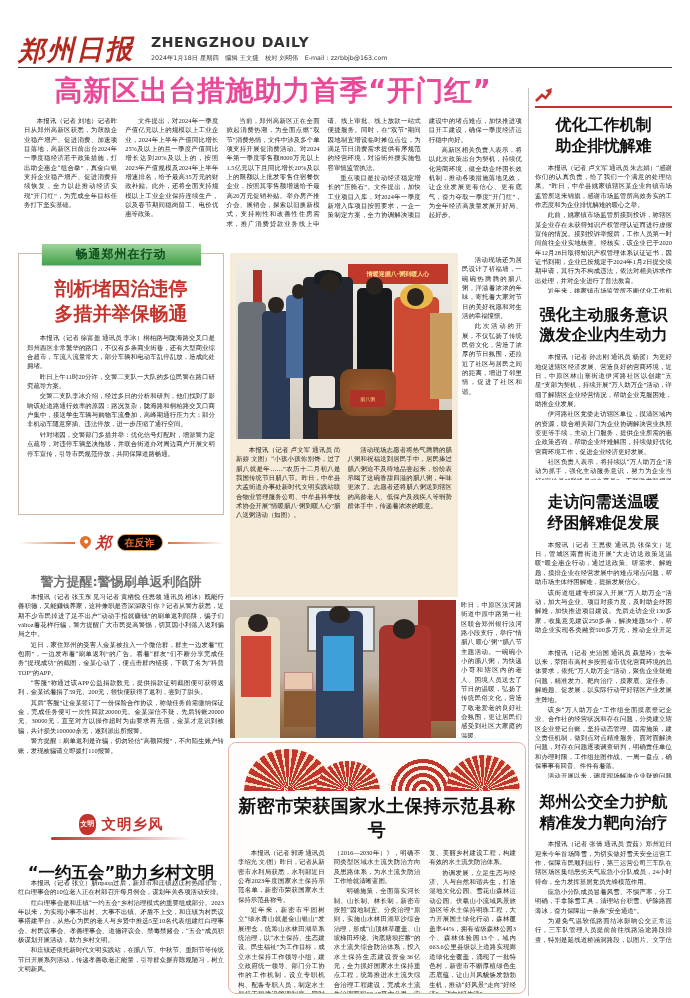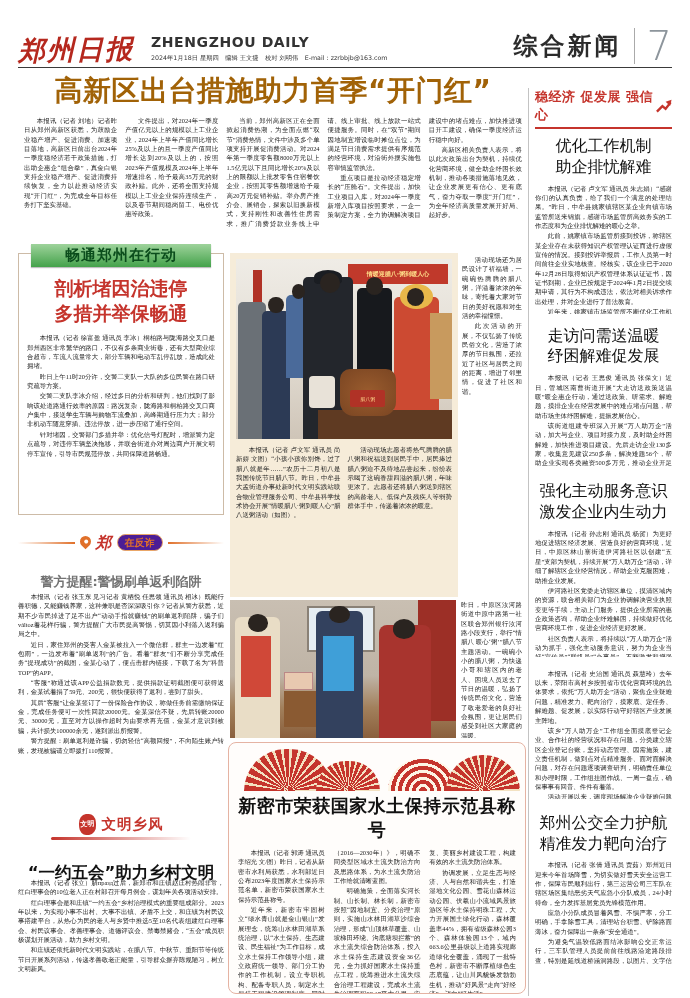--- a/index.html
+++ b/index.html
@@ -19,56 +19,56 @@
   .logo-meta{font-size:6.3px;color:#333;line-height:1.6;padding-bottom:1px;}
   .logo-en{font-weight:bold;font-size:14px;letter-spacing:.6px;}
   .section-block{display:flex;align-items:center;}
   .section-title{font-size:24px;color:#2b2b2b;font-weight:600;letter-spacing:3px;padding-right:12px;}
   .page-num{font-size:40px;color:#8d959c;font-weight:200;border-left:1px solid #aaa;
             padding-left:12px;line-height:.9;}
 
   
   .top-story{position:absolute;left:24px;top:72px;width:498px;}
   .kicker{text-align:center;font-size:11px;color:#3f3f3f;letter-spacing:1px;margin-bottom:3px;font-weight:600;}
-  .headline{text-align:center;font-size:28px;font-weight:900;color:#a16207;margin:0 0 6px;white-space:nowrap;letter-spacing:.5px;}
+  .headline{text-align:center;font-size:28px;font-weight:900;color:#ec4899;margin:0 0 6px;white-space:nowrap;letter-spacing:.5px;}
   .story-cols{column-count:5;column-gap:8px;height:128px;overflow:hidden;}
 
   
   .vrule{position:absolute;left:528px;top:88px;height:908px;width:1px;background:#c3c3c3;}
 
   
   .right-rail{position:absolute;left:535px;width:137px;top:88px;}
   .badge{display:flex;align-items:center;justify-content:space-between;border-bottom:2px solid #c5342c;
          padding-bottom:3px;margin-bottom:7px;}
   .badge-text{color:#c5342c;font-weight:800;font-size:13px;letter-spacing:.5px;}
   .r-article{margin-bottom:12px;}
-  .r-title{text-align:center;font-size:16px;font-weight:400;line-height:1.3;margin:0 0 6px;color:#111;}
+  .r-title{text-align:center;font-size:16px;font-weight:700;line-height:1.3;margin:0 0 6px;color:#111;}
   .r-body{overflow:hidden;}
   .h130{height:130px;} .h128{height:128px;} .h96{height:96px;} .h104{height:104px;}
   .bus{margin-top:14px;}
 
   
   .changtong-box{position:absolute;left:18px;top:253px;width:206px;height:262px;
                  border:1px solid #cdbba7;padding:6px 8px;box-sizing:border-box;}
   .ribbon-wrap{position:absolute;top:-10px;left:0;width:100%;display:flex;justify-content:center;}
   .ribbon{position:relative;background:linear-gradient(#9ed39b,#44a24b);color:#0b4d1c;font-weight:800;
-          padding:2px 34px;font-size:15px;letter-spacing:1px;box-shadow:0 1px 1px rgba(0,0,0,.25);}
+          padding:2px 34px;font-size:12px;letter-spacing:1px;box-shadow:0 1px 1px rgba(0,0,0,.25);}
   .ribbon:before,.ribbon:after{content:"";position:absolute;top:4px;width:10px;height:16px;background:#2e7d35;z-index:-1;}
   .ribbon:before{left:-7px;} .ribbon:after{right:-7px;}
   .box-headline{color:#c5342c;text-align:center;font-size:19px;font-weight:800;line-height:1.3;margin:16px 0 8px;}
   .box-body{height:168px;overflow:hidden;}
 
   
   .fanzha-banner{position:absolute;left:18px;top:534px;width:206px;display:flex;align-items:center;gap:5px;}
   .fz-line{flex:1;height:2px;background:linear-gradient(90deg,rgba(224,112,42,0),#e0702a);}
   .fz-line.r{background:linear-gradient(90deg,#e0702a,rgba(224,112,42,0));}
   .pin{width:11px;height:11px;background:#e0702a;border-radius:50% 50% 50% 0;transform:rotate(-45deg);position:relative;margin-top:-3px;}
   .pin:after{content:"";position:absolute;left:3.5px;top:3.5px;width:4px;height:4px;border-radius:50%;background:#fff;}
   .fz-char{color:#c5342c;font-weight:bold;font-size:16px;font-style:italic;line-height:1;}
-  .fz-rest{color:#e0702a;border:1px solid #eaa768;border-radius:9px;padding:0 7px;font-size:10px;font-weight:bold;line-height:15px;background:#4c1d95;}
+  .fz-rest{color:#e0702a;border:1px solid #eaa768;border-radius:9px;padding:0 7px;font-size:10px;font-weight:bold;line-height:15px;background:#000000;}
   .police-headline{position:absolute;left:18px;top:562px;width:206px;text-align:center;
                    font-size:13px;font-weight:800;color:#737373;}
   .police-body{position:absolute;left:18px;top:592px;width:206px;height:218px;overflow:hidden;}
 
   
   .wenming-banner{position:absolute;left:18px;top:814px;width:206px;text-align:center;}
   .wm-row{display:flex;align-items:center;justify-content:center;gap:6px;}
   .seal{display:inline-flex;align-items:center;justify-content:center;width:17px;height:21px;background:#c5342c;
         border-radius:45% 40% 45% 40%;color:#fff;font-size:7px;font-weight:bold;line-height:1.05;transform:rotate(-4deg);
         text-align:center;}
@@ -147,71 +147,66 @@
 <div class="page">
 
   <div class="masthead">
     <div class="logo-block">
       <div class="logo-cn">郑州日报</div>
       <div class="logo-meta sans">
         <div class="logo-en">ZHENGZHOU DAILY</div>
         <div>2024年1月18日 星期四　编辑 王文捷　校对 刘明伟　E-mail：zzrbbjb@163.com</div>
       </div>
     </div>
-    <div class="section-block">
-      <div class="section-title sans">综合新闻</div>
-      <div class="page-num sans">7</div>
-    </div>
   </div>
 
   <div class="vrule"></div>
 
   <div class="top-story">
     <h1 class="headline sans">高新区出台措施助力首季“开门红”</h1>
     <div class="story-cols body-txt">
       <p>本报讯（记者 刘地）记者昨日从郑州高新区获悉，为鼓励企业稳产增产、促进消费、加速项目落地，高新区日前出台2024年一季度稳经济若干政策措施，打出助企惠企“组合拳”，真金白银支持企业稳产增产、促进消费持续恢复，全力以赴推动经济实现“开门红”，为完成全年目标任务打下坚实基础。</p>
       <p>文件提出，对2024年一季度产值亿元以上的规模以上工业企业，2024年上半年产值同比增长25%及以上的且一季度产值同比增长达到20%及以上的，按照2023年产值规模及2024年上半年增速排名，给予最高35万元的财政补贴。此外，还将全面支持规模以上工业企业保持连续生产，以及春节期间稳岗留工、电价优惠等政策。</p>
       <p>当前，郑州高新区正在全面掀起消费热潮，为全面点燃“双节”消费热情，文件中涉及多个单项支持开展促消费活动。对2024年第一季度零售额8000万元以上1.5亿元以下且同比增长20%及以上的限额以上批发零售住宿餐饮企业，按照其零售额增速给予最高20万元促销补贴。举办房产推介会、展销会，探索以旧换新模式，支持刚性和改善性住房需求，推广消费贷款业务线上申请、线上审批、线上放款一站式便捷服务。同时，在“双节”期间因地制宜增设临时摊位点位，为满足节日消费需求提供有序规范的经营环境，对沿街外摆实施包容审慎监管执法。</p>
       <p>重点项目是拉动经济稳定增长的“压舱石”。文件提出，加快工业项目入库，对2024年一季度新增入库项目按照要求，一企一策制定方案，全力协调解决项目建设中的堵点难点，加快推进项目开工建设，确保一季度经济运行稳中向好。</p>
       <p>高新区相关负责人表示，将以此次政策出台为契机，持续优化营商环境，健全助企纾困长效机制，推动各项措施落地见效，让企业发展更有信心、更有底气，奋力夺取一季度“开门红”，为全年经济高质量发展开好局、起好步。</p>
     </div>
   </div>
 
   <div class="right-rail">
     <div class="badge">
-      <span class="badge-text sans">稳经济 促发展 强信心</span>
       <svg width="18" height="15" viewBox="0 0 18 15">
         <path d="M1 13 L7 7 L10.5 10 L16 3" stroke="#c5342c" stroke-width="2.6" fill="none"></path>
         <polygon points="17,0 10.5,2.2 15.4,7" fill="#c5342c"></polygon>
       </svg>
     </div>
 
     <div class="r-article">
       <h3 class="r-title sans"><span>优化工作机制</span><br><span>助企排忧解难</span></h3>
       <div class="r-body body-txt h130">
         <p>本报讯（记者 卢文军 通讯员 朱志娟）“感谢你们的认真负责，给了我们一个满意的处理结果。”昨日，中牟县姚家镇辖区某企业向镇市场监管所送来锦旗，感谢市场监管所高效务实的工作态度和为企业排忧解难的暖心之举。</p>
         <p>此前，姚家镇市场监管所接到投诉，称辖区某企业存在未获得知识产权管理认证而进行虚假宣传的情况。接到投诉举报后，工作人员第一时间前往企业实地核查。经核实，该企业已于2020年12月28日取得知识产权管理体系认证证书，因证书到期，企业已按规定于2024年1月2日提交续期申请，其行为不构成违法，依法对相关诉求作出处理，并对企业进行了普法教育。</p>
         <p>近年来，姚家镇市场监管所不断优化工作机制，安排专人负责12315投诉举报处理，明确责任和办理时限，让每一件诉求做到有人受理、专人处理、专人回复，不断提升辖区企业和群众的满意度。</p>
       </div>
     </div>
 
     <div class="r-article">
-      <h3 class="r-title sans"><span>走访问需送温暖</span><br><span>纾困解难促发展</span></h3>
-      <div class="r-body body-txt h96">
-        <p>本报讯（记者 王思俊 通讯员 张保文）近日，管城区南曹街道开展“大走访送政策送温暖”暖企惠企行动，通过送政策、听需求、解难题，摸排企业在经营发展中的难点堵点问题，帮助市场主体纾困解难，提振发展信心。</p>
-        <p>该街道组建专班深入开展“万人助万企”活动，加大与企业、项目对接力度，及时助企纾困解难，加快推进项目建设。先后走访企业130多家，收集意见建议250多条，解决难题56个，帮助企业实现各类融资500多万元，推动企业开足马力、满产达产，跑出“发展加速度”，为实现一季度“开门红”提供强力保障。</p>
-      </div>
-    </div>
-
-    <div class="r-article">
       <h3 class="r-title sans"><span>强化主动服务意识</span><br><span>激发企业内生动力</span></h3>
       <div class="r-body body-txt h128">
         <p>本报讯（记者 孙志刚 通讯员 杨贺）为更好地促进辖区经济发展、营造良好的营商环境，近日，中原区林山寨街道伊河路社区以创建“五星”支部为契机，持续开展“万人助万企”活动，详细了解辖区企业经营情况，帮助企业克服困难，助推企业发展。</p>
         <p>伊河路社区党委走访辖区单位，摸清区域内的资源，联合相关部门为企业协调解决营业执照变更等手续，主动上门服务，提供企业所需的惠企政策咨询，帮助企业纾难解困，持续做好优化营商环境工作，促进企业经济更好发展。</p>
         <p>社区负责人表示，将持续以“万人助万企”活动为抓手，强化主动服务意识，努力为企业当好“宣传员”“联络员”“办事员”，不断激发和增强企业内生动力，助力企业做优做强，推动辖区经济高质量发展。</p>
+      </div>
+    </div>
+
+    <div class="r-article">
+      <h3 class="r-title sans"><span>走访问需送温暖</span><br><span>纾困解难促发展</span></h3>
+      <div class="r-body body-txt h96">
+        <p>本报讯（记者 王思俊 通讯员 张保文）近日，管城区南曹街道开展“大走访送政策送温暖”暖企惠企行动，通过送政策、听需求、解难题，摸排企业在经营发展中的难点堵点问题，帮助市场主体纾困解难，提振发展信心。</p>
+        <p>该街道组建专班深入开展“万人助万企”活动，加大与企业、项目对接力度，及时助企纾困解难，加快推进项目建设。先后走访企业130多家，收集意见建议250多条，解决难题56个，帮助企业实现各类融资500多万元，推动企业开足马力、满产达产，跑出“发展加速度”，为实现一季度“开门红”提供强力保障。</p>
       </div>
     </div>
 
     <div class="r-article">
       <div class="r-body body-txt h130">
         <p>本报讯（记者 史治国 通讯员 聂慧玲）去年以来，荥阳市高村乡按照省市优化营商环境的总体要求，依托“万人助万企”活动，聚焦企业疑难问题，精准发力、靶向治疗，摸家底、定任务、解难题、促发展，以实际行动守好辖区产业发展主阵地。</p>
         <p>该乡“万人助万企”工作组全面摸底登记企业、合作社的经营状况和存在问题，分类建立辖区企业登记台账，坚持动态管理、因需施策，建立责任机制，做到点对点精准服务、面对面解决问题，对存在问题逐项调查研判，明确责任单位和办理时限，工作组挂图作战、一周一盘点，确保事事有回音、件件有着落。</p>
         <p>活动开展以来，调度现场解决企业疑难问题18项，协调上级有关部门解决企业疑难问题6个，直访回访入驻企业5家，引进绿色循环处理产业园项目1个，洽谈对接现代种养殖配套生产项目1个。</p>
       </div>
     </div>

